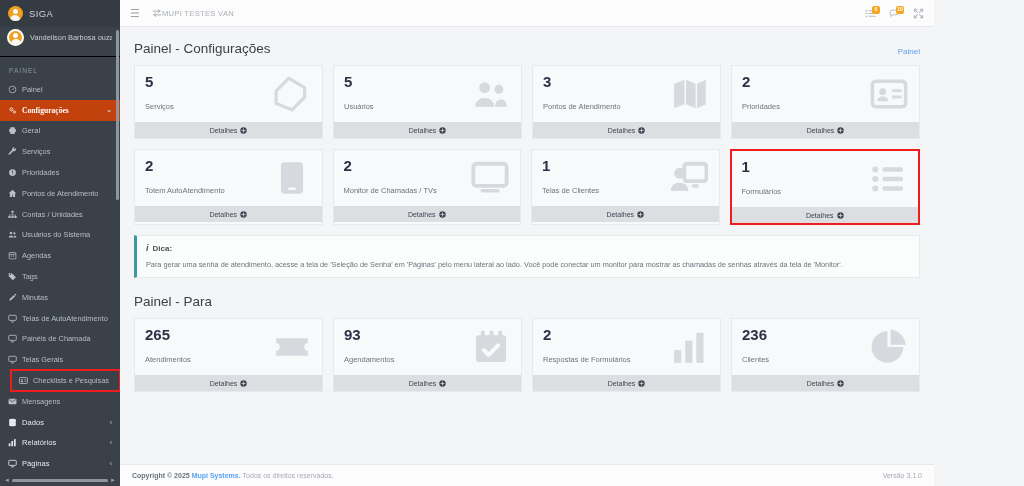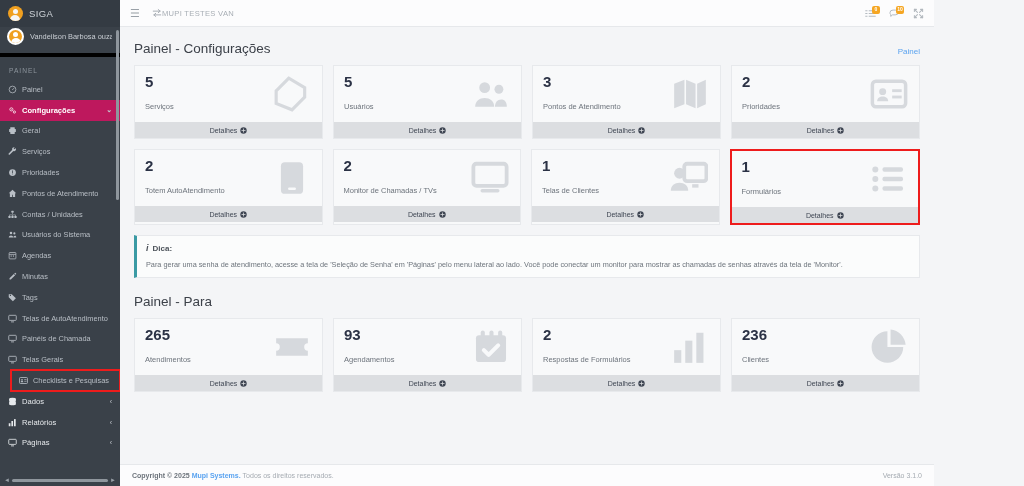--- a/index.html
+++ b/index.html
@@ -35,21 +35,21 @@
   }
   .brand-logo:after{
     content:""; position:absolute; left:2px; top:8.5px;
     width:10px;height:7px;border-radius:5px 5px 0 0;background:#f6f6f6;
   }
   .brand-name { font-size: 9.5px; color: #cfd4d9; letter-spacing: .4px; }
 
   .user-row {
     display:flex; align-items:center; gap:6px;
     padding: 6px 8px 14px 7px; height:30px;
-    border-bottom: 4px solid #000000;
+    border-bottom: 1px solid #000000;
   }
   .user-avatar {
     width:17px;height:17px;border-radius:50%;
     background:#f0a020; border:2px solid #fff; flex:0 0 17px; position:relative; overflow:hidden;
   }
   .user-avatar:before{
     content:""; position:absolute; left:4px; top:2px;
     width:5px;height:5px;border-radius:50%;background:#fff;
   }
   .user-avatar:after{
@@ -64,21 +64,21 @@
   }
   .nav { flex: 1 1 auto; overflow: hidden; }
   .nav-item {
     display:flex; align-items:center; gap:5px;
     padding: 0 8px; height: 20.8px;
     font-size: 7.4px; color:#b9bfc6; white-space:nowrap; position:relative;
   }
   .nav-item .ic { width:9px; height:9px; flex:0 0 9px; display:flex; align-items:center; justify-content:center; color:#b9bfc6; }
   .nav-item .ic svg { width:9px; height:9px; display:block; }
   .nav-item.active {
-    background:#be185d; color:#ffffff; font-weight:bold; font-size:7.6px;
+    background:#c2410c; color:#ffffff; font-weight:bold; font-size:7.6px;font-family:Liberation Serif, serif;
   }
   .nav-item.active .ic { color:#fff; }
   .nav-item.bold { font-weight:normal; color:#e6e9ec; font-size:7.6px; }
   .nav-item.bold .ic { color:#e6e9ec; }
   .nav-caret { margin-left:auto; font-size:7px; color:#c3c8ce; }
   .nav-item.highlight { outline: 2px solid #ee1c1c; outline-offset:-1px; z-index:3;margin-left:11px; }
 
   .sb-scroll-v {
     position:absolute; right:1px; top:30px; width:3px; height:170px;
     background:#8f969d; border-radius:2px;
@@ -264,34 +264,34 @@
               <path d="M3 9h18" stroke="currentColor" stroke-width="2"></path>
               <rect x="7" y="12" width="3" height="3"></rect>
               <rect x="13" y="12" width="3" height="3"></rect>
             </svg>
           </span>
           <span>Agendas</span>
         </div>
         <div class="nav-item">
           <span class="ic">
             <svg viewBox="0 0 24 24" fill="currentColor">
+              <path d="M2 11V3h8l11 11-8 8z"></path>
+              <circle cx="6.5" cy="6.5" r="1.6" fill="#3a4149"></circle>
+            </svg>
+          </span>
+          <span>Tags</span>
+        </div>
+        <div class="nav-item">
+          <span class="ic">
+            <svg viewBox="0 0 24 24" fill="currentColor">
               <path d="M4 16.5 15.5 5 19 8.5 7.5 20H4z"></path>
               <path d="M16.8 3.7 18 2.5a1.5 1.5 0 0 1 2.2 0l1.3 1.3a1.5 1.5 0 0 1 0 2.2l-1.2 1.2z"></path>
             </svg>
           </span>
           <span>Minutas</span>
-        </div>
-        <div class="nav-item">
-          <span class="ic">
-            <svg viewBox="0 0 24 24" fill="currentColor">
-              <path d="M2 11V3h8l11 11-8 8z"></path>
-              <circle cx="6.5" cy="6.5" r="1.6" fill="#3a4149"></circle>
-            </svg>
-          </span>
-          <span>Tags</span>
         </div>
         <div class="nav-item">
           <span class="ic">
             <svg viewBox="0 0 24 24" fill="currentColor">
               <rect x="2" y="3.5" width="20" height="13.5" rx="2" fill="none" stroke="currentColor" stroke-width="2.2"></rect>
               <path d="M8 21h8" stroke="currentColor" stroke-width="2.2"></path>
             </svg>
           </span>
           <span>Telas de AutoAtendimento</span>
         </div>
@@ -317,20 +317,29 @@
           <span class="ic">
             <svg viewBox="0 0 24 24" fill="currentColor">
               <rect x="1.5" y="4" width="21" height="16" rx="2.2" fill="none" stroke="currentColor" stroke-width="2.2"></rect>
               <circle cx="8" cy="10.5" r="2.2"></circle>
               <path d="M4.5 16.5c0-2 1.6-3 3.5-3s3.5 1 3.5 3z"></path>
               <rect x="14" y="9" width="6" height="1.8"></rect>
               <rect x="14" y="13" width="6" height="1.8"></rect>
             </svg>
           </span>
           <span>Checklists e Pesquisas</span>
+        </div>
+        <div class="nav-item">
+          <span class="ic">
+            <svg viewBox="0 0 24 24" fill="currentColor">
+              <rect x="1.5" y="4.5" width="21" height="15" rx="2"></rect>
+              <path d="M2.5 6 12 13l9.5-7" fill="none" stroke="#3a4149" stroke-width="2"></path>
+            </svg>
+          </span>
+          <span>Mensagens</span>
         </div>
         <div class="nav-item bold">
           <span class="ic">
             <svg viewBox="0 0 24 24" fill="currentColor">
               <ellipse cx="12" cy="5" rx="9" ry="3"></ellipse>
               <path d="M3 5v6c0 1.7 4 3 9 3s9-1.3 9-3V5"></path>
               <path d="M3 13v6c0 1.7 4 3 9 3s9-1.3 9-3v-6"></path>
             </svg>
           </span>
           <span>Dados</span>

